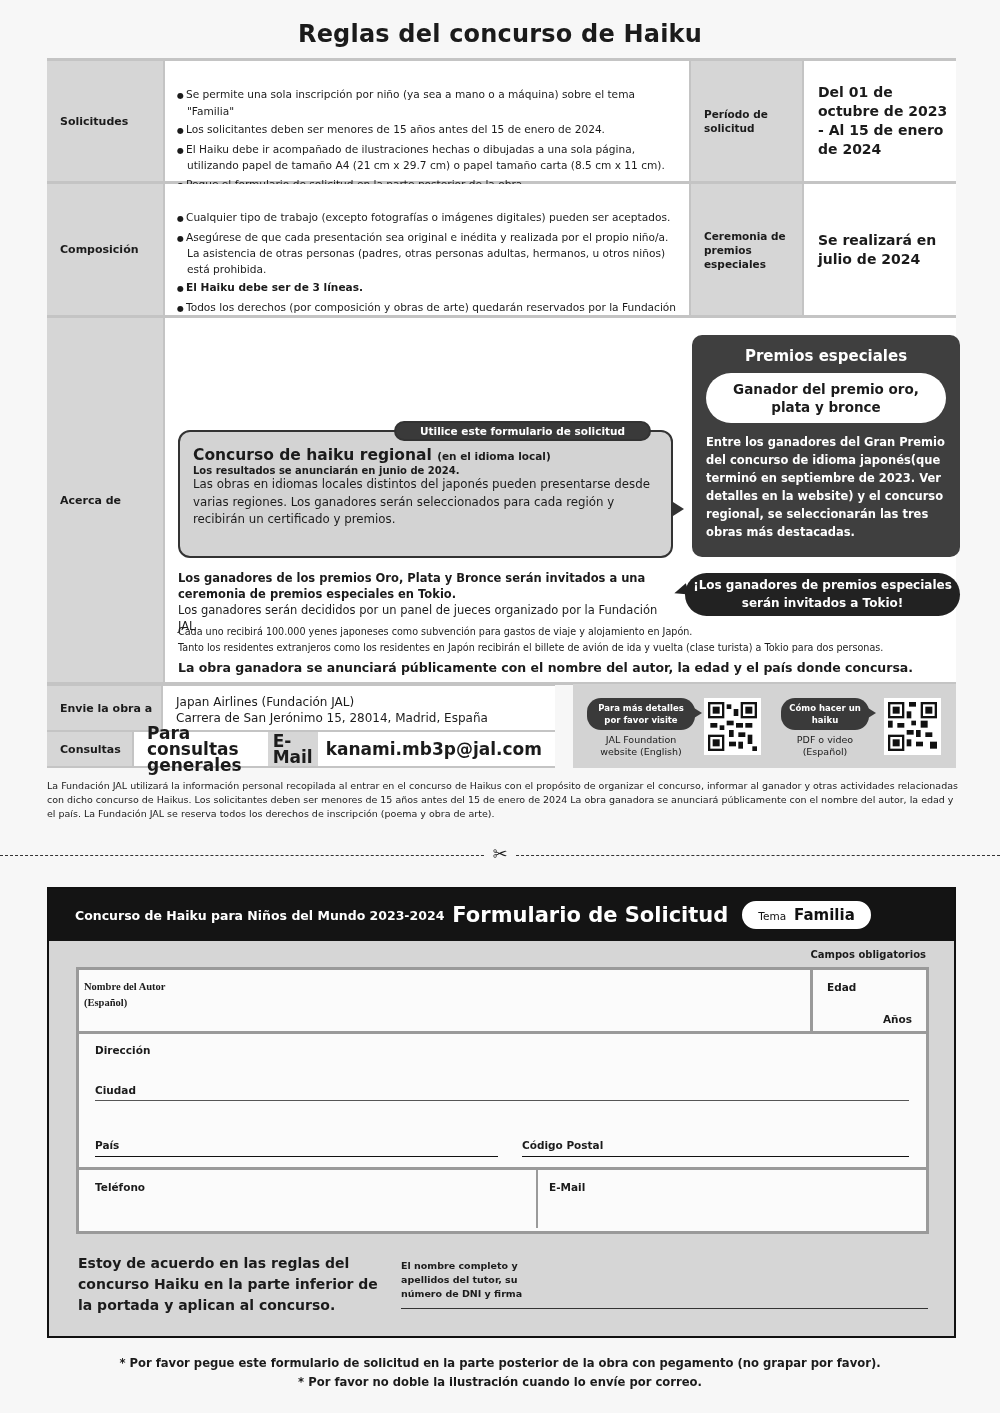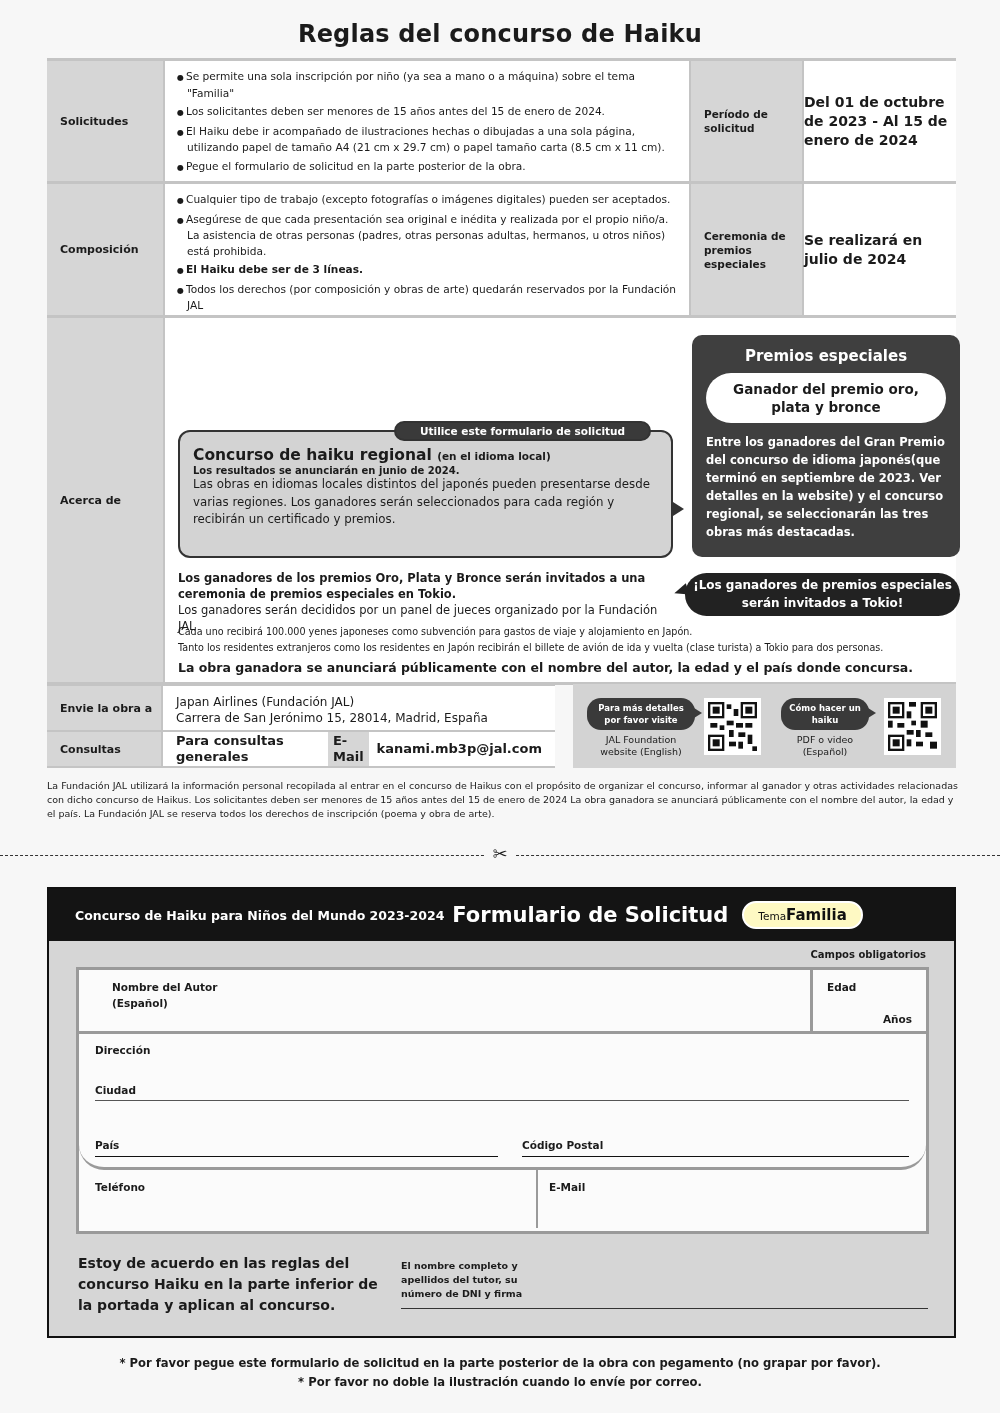--- a/index.html
+++ b/index.html
@@ -6,26 +6,26 @@
   html, body { width: 1000px; height: 1413px; background: #f7f7f7; }
   body { font-family: "DejaVu Sans", sans-serif; color: #1b1b1b; position: relative; overflow: hidden; }
   .page-title { position: absolute; top: 20px; left: 0; width: 1000px; text-align: center; font-size: 24px; font-weight: bold; letter-spacing: 0.2px; }
 
   
   .rules { position: absolute; left: 47px; top: 58px; width: 909px; }
   .row { display: flex; border-top: 3px solid #c4c4c4; }
   .row.last { border-bottom: 3px solid #c4c4c4; }
   .lab { background: #d6d6d6; width: 116px; font-size: 11px; font-weight: bold; display: flex; align-items: center; padding-left: 13px; }
   .cell { background: #fff; border-left: 2px solid #c4c4c4; }
-  .bul { font-size: 10.6px; line-height: 15.5px; padding: 8px 10px 6px 12px; width: 526px; }
+  .bul { font-size: 10.6px; line-height: 15.5px; padding: 26px 10px 6px 12px; width: 526px; }
   .bul li { list-style: none; padding-left: 10px; text-indent: -10px; margin-bottom: 3px; }
   .bul li::before { content: "●"; font-size: 8px; margin-right: 2px; }
   .bul li.b { font-weight: bold; }
   .lab2 { background: #d6d6d6; width: 113px; font-size: 10.5px; font-weight: bold; display: flex; align-items: center; padding-left: 13px; border-left: 2px solid #c4c4c4; line-height: 14px; }
-  .val2 { background: #fff; flex: 1; font-size: 14px; font-weight: bold; display: flex; align-items: center; line-height: 19px; border-left: 2px solid #c4c4c4; }
+  .val2 { background: #fff; flex: 1; font-size: 14px; font-weight: bold; display: flex; align-items: center; padding-left: 14px; line-height: 19px; border-left: 2px solid #c4c4c4; }
 
   .acerca { height: 370px; }
   .acerca .cell { flex: 1; position: relative; background: #fff; }
   .bubble1 { position: absolute; left: 13px; top: 17px; width: 495px; height: 77px; background: #d3d3d3; border-radius: 10px; font-size: 12.5px; font-weight: bold; padding: 20px 14px; line-height: 19px; }
   .bubble1::after { content: ""; position: absolute; right: -10px; top: 44px; border-left: 10px solid #d3d3d3; border-top: 7px solid transparent; border-bottom: 7px solid transparent; }
   .regional { position: absolute; left: 13px; top: 112px; width: 495px; height: 128px; background: #d3d3d3; border: 2px solid #333; border-radius: 12px; padding: 14px 13px; }
   .regional::after { content: ""; position: absolute; right: -13px; top: 70px; border-left: 11px solid #333; border-top: 7px solid transparent; border-bottom: 7px solid transparent; }
   .use-form { position: absolute; right: 20px; top: -11px; background: #3a3a3a; color: #fff; font-size: 10.5px; font-weight: bold; padding: 2px 24px; border-radius: 10px; border: 2px solid #333; }
   .reg-title { font-size: 15.5px; font-weight: bold; }
   .reg-title small { font-size: 10.5px; }
@@ -40,51 +40,51 @@
   .winners { position: absolute; left: 13px; top: 252px; width: 500px; font-size: 11.5px; line-height: 16px; }
   .winners .b { font-weight: bold; }
   .fine { position: absolute; left: 13px; top: 306px; width: 790px; font-size: 9.6px; line-height: 16px; }
   .obra { position: absolute; left: 13px; top: 342px; font-size: 12.5px; font-weight: bold; }
 
   .bottomrows { position: absolute; left: 47px; top: 684px; width: 508px; }
   .brow { display: flex; border-top: 2px solid #c4c4c4; height: 46px; }
   .brow.c2 { height: 38px; border-bottom: 2px solid #c4c4c4; }
   .brow .lab { width: 114px; }
   .brow .cell { flex: 1; font-size: 12px; line-height: 16px; padding: 8px 13px; }
-  .brow.c2 .cell { font-size: 13px; font-weight: bold; display: flex; align-items: center; gap: 26px; padding-top: 0; padding-bottom: 0; }
+  .brow.c2 .cell { font-size: 17px; font-weight: bold; display: flex; align-items: center; gap: 26px; padding-top: 0; padding-bottom: 0; }
   .emailtag { background: #d6d6d6; padding: 1px 5px; }
 
   .links { position: absolute; left: 573px; top: 684px; width: 383px; height: 84px; background: #d3d3d3; }
   .lk { position: absolute; top: 14px; }
   .lk .tag { background: #3a3a3a; color: #fff; font-size: 8.5px; font-weight: bold; border-radius: 14px; padding: 4px 8px; text-align: center; line-height: 12px; position: relative; }
   .lk .tag::after { content: ""; position: absolute; right: -7px; top: 10px; border-left: 8px solid #3a3a3a; border-top: 5px solid transparent; border-bottom: 5px solid transparent; }
   .lk .cap { font-size: 9.5px; line-height: 12px; text-align: center; margin-top: 4px; }
   .qr { position: absolute; top: 14px; width: 57px; height: 57px; background: #fff; padding: 4px; }
   .qr svg { width: 49px; height: 49px; }
 
   .privacy { position: absolute; left: 47px; top: 779px; width: 912px; font-size: 9.5px; line-height: 14px; }
   .cutline { position: absolute; top: 855px; left: 0; width: 1000px; height: 0; border-top: 1.5px dashed #333; }
   .scissors { position: absolute; top: 842px; left: 484px; width: 32px; height: 24px; background: #f7f7f7; text-align: center; font-size: 18px; line-height: 24px; }
 
   
   .form { position: absolute; left: 47px; top: 887px; width: 909px; height: 451px; border: 2px solid #111; background: #d6d6d6; }
   .fhead { background: #141414; color: #fff; height: 52px; display: flex; align-items: center; padding-left: 26px; }
   .fhead .sub { font-size: 12.5px; font-weight: bold; margin-right: 8px; }
   .fhead .big { font-size: 21px; font-weight: bold; margin-right: 14px; }
-  .tema { background: #fef9c3; color: #111; border-radius: 16px; border: 2px solid #fff; padding: 3px 14px; display: flex; align-items: baseline; }
+  .tema { background: #ffffff; color: #111; border-radius: 16px; border: 2px solid #fff; padding: 3px 14px; display: flex; align-items: baseline; gap: 8px; }
   .tema .t { font-size: 10.5px; }
   .tema .v { font-size: 15px; font-weight: bold; }
   .oblig { position: absolute; right: 28px; top: 60px; font-size: 10px; font-weight: bold; }
   .fbox { position: absolute; left: 27px; top: 78px; width: 853px; height: 267px; border: 3px solid #9a9a9a; background: #fbfbfb; }
   .frow1 { height: 64px; display: flex; border-bottom: 3px solid #9a9a9a; }
   .flab { font-size: 10.5px; line-height: 16px; font-weight: bold; }
-  .nom { flex: 1; padding: 9px 33px; border-right: 3px solid #9a9a9a; }
+  .nom { flex: 1; padding: 9px 5px; border-right: 3px solid #9a9a9a; font-family: Liberation Serif, serif; }
   .edad { width: 113px; padding: 9px 14px; position: relative; }
   .anos { position: absolute; right: 14px; bottom: 6px; font-size: 10.5px; font-weight: bold; }
-  .frow2 { height: 136px; position: relative; border-bottom: 3px solid #9a9a9a; border-radius: 25px; }
+  .frow2 { height: 136px; position: relative; border-bottom: 3px solid #9a9a9a; }
   .fl { position: absolute; font-size: 10.5px; font-weight: bold; }
   .uline { position: absolute; height: 0; border-top: 1.5px solid #555; }
   .uline.dark { border-top: 1.5px solid #111; }
   .frow3 { display: flex; height: 58px; }
   .tel { width: 459px; border-right: 2px solid #9a9a9a; padding: 9px 16px; }
   .mail { flex: 1; padding: 9px 11px; }
   .agree { position: absolute; left: 29px; top: 364px; font-size: 14px; font-weight: bold; line-height: 21px; }
   .sign { position: absolute; left: 352px; top: 370px; font-size: 9.5px; font-weight: bold; line-height: 14px; }
   .signline { position: absolute; left: 352px; top: 419px; width: 527px; border-top: 1.5px solid #333; }
   .notes { position: absolute; left: 0; top: 1354px; width: 1000px; text-align: center; font-size: 11.6px; font-weight: bold; line-height: 19px; }

